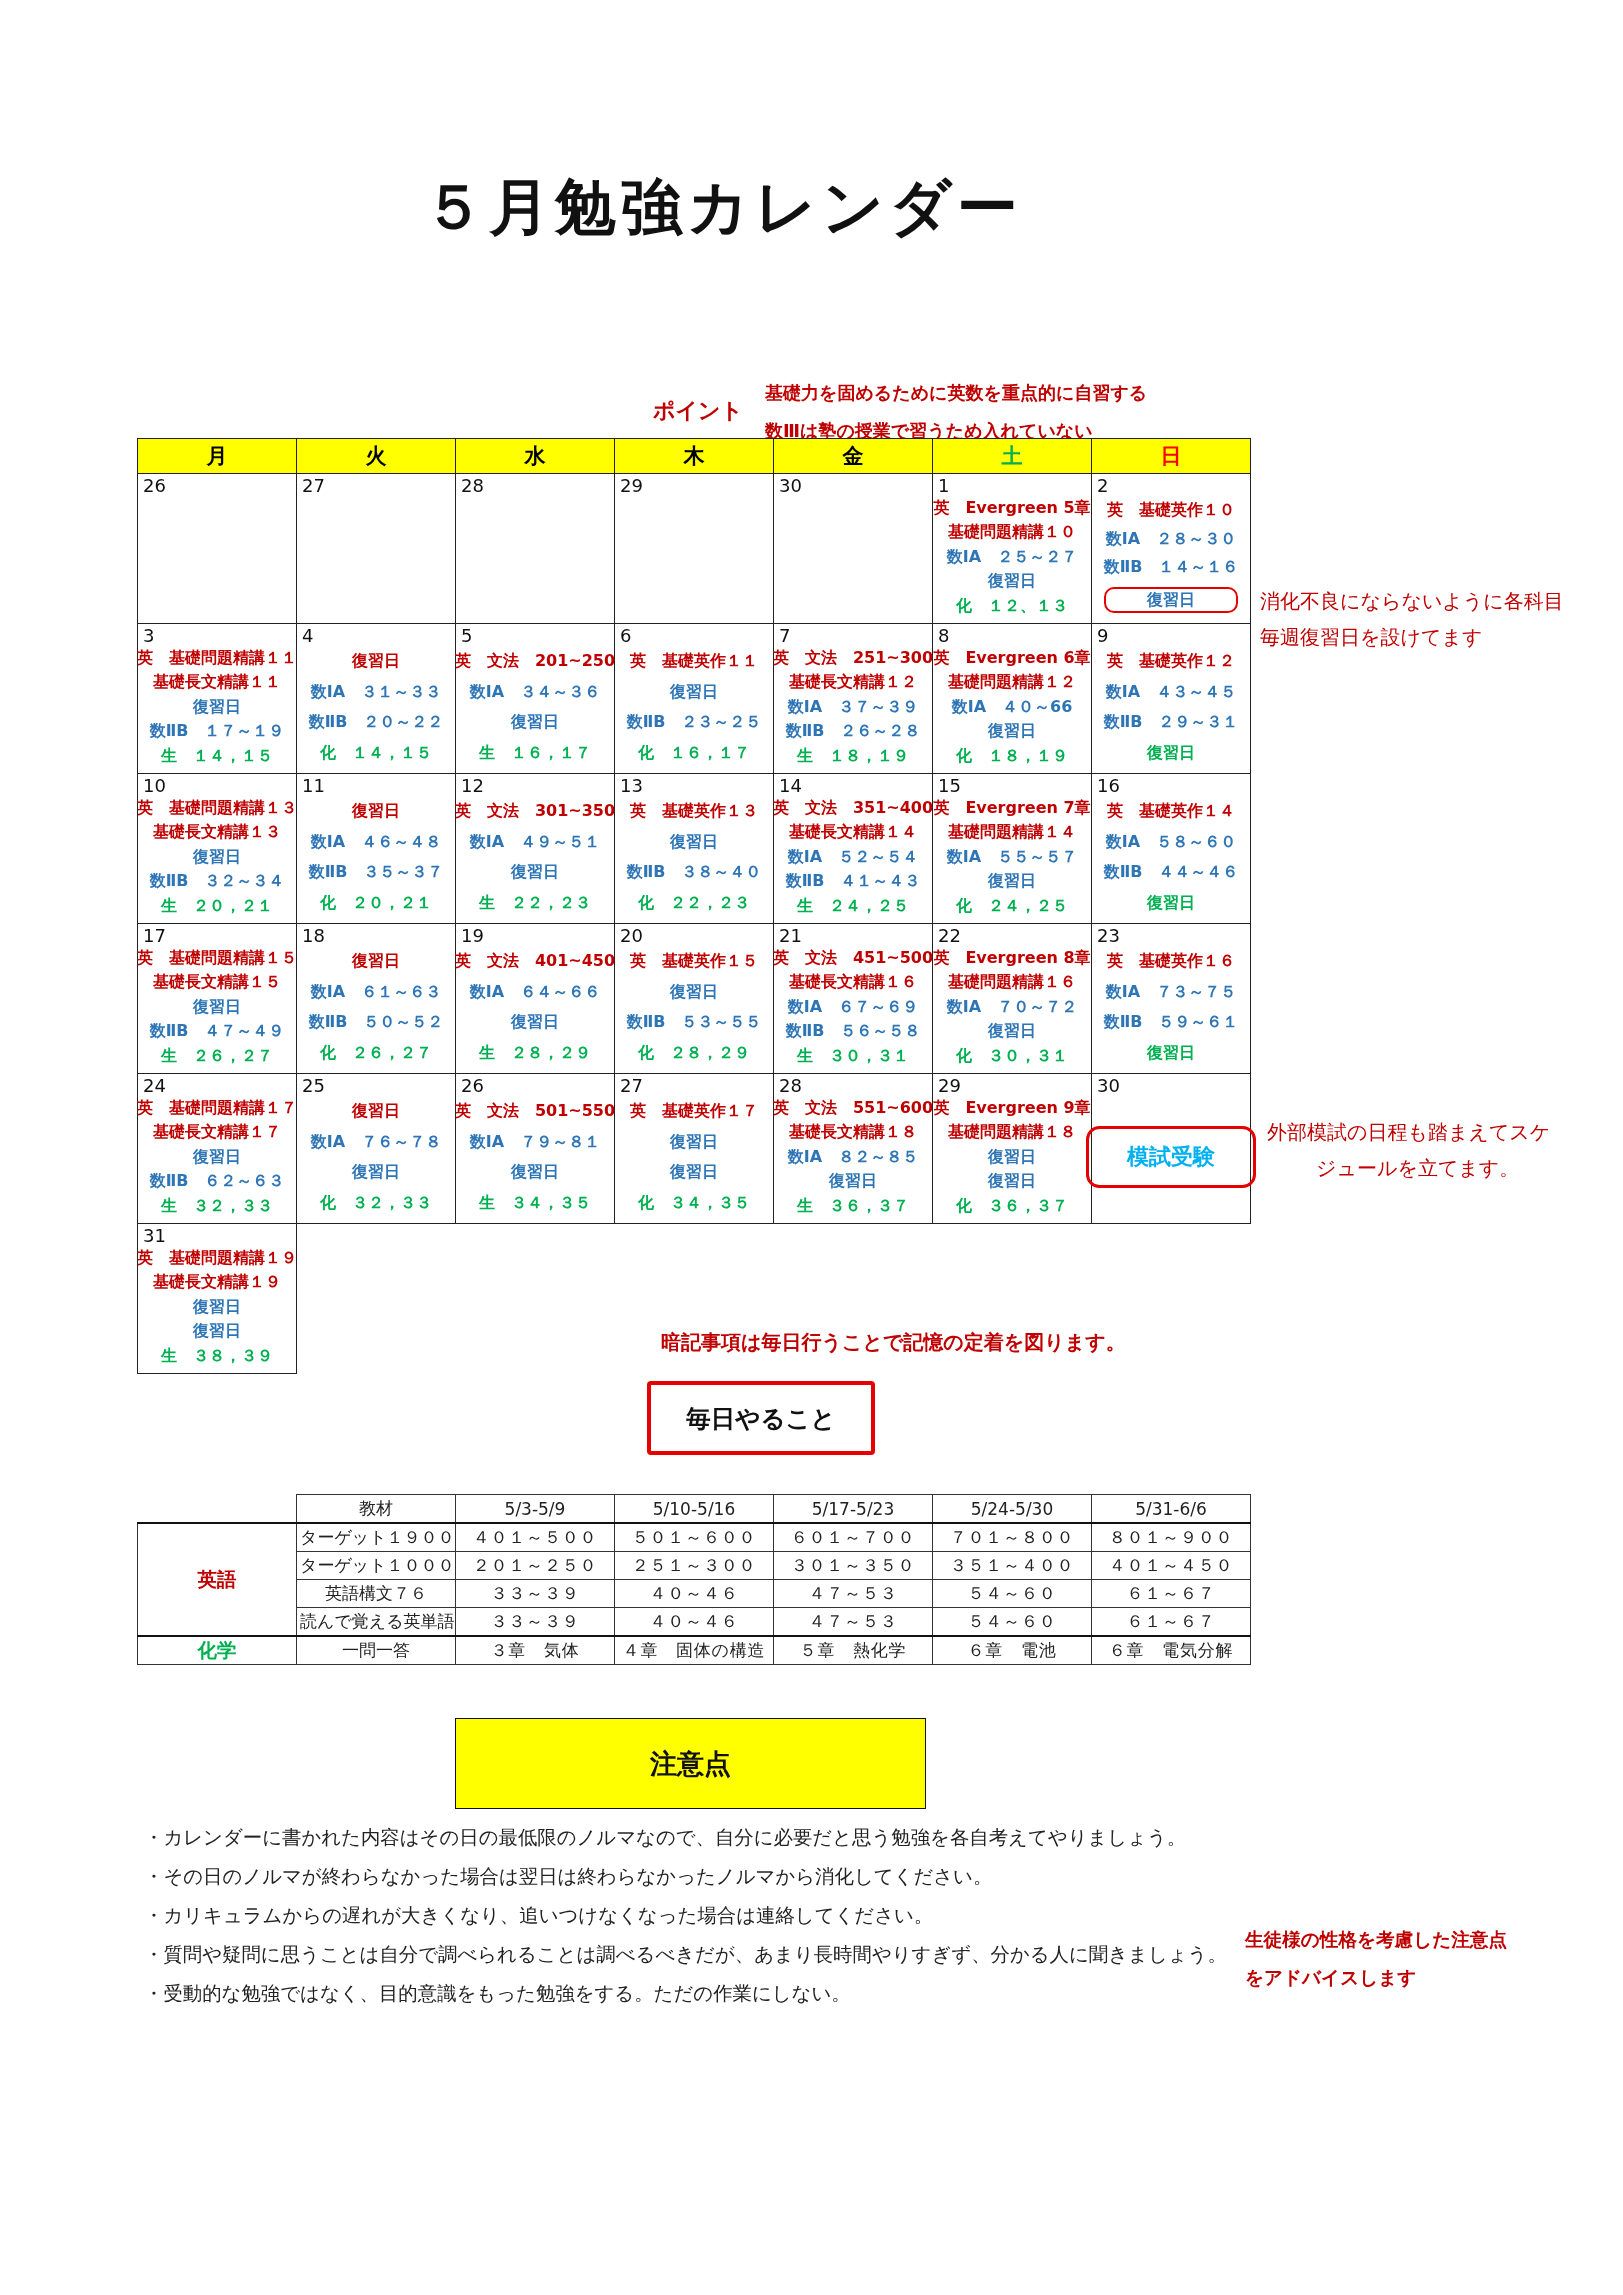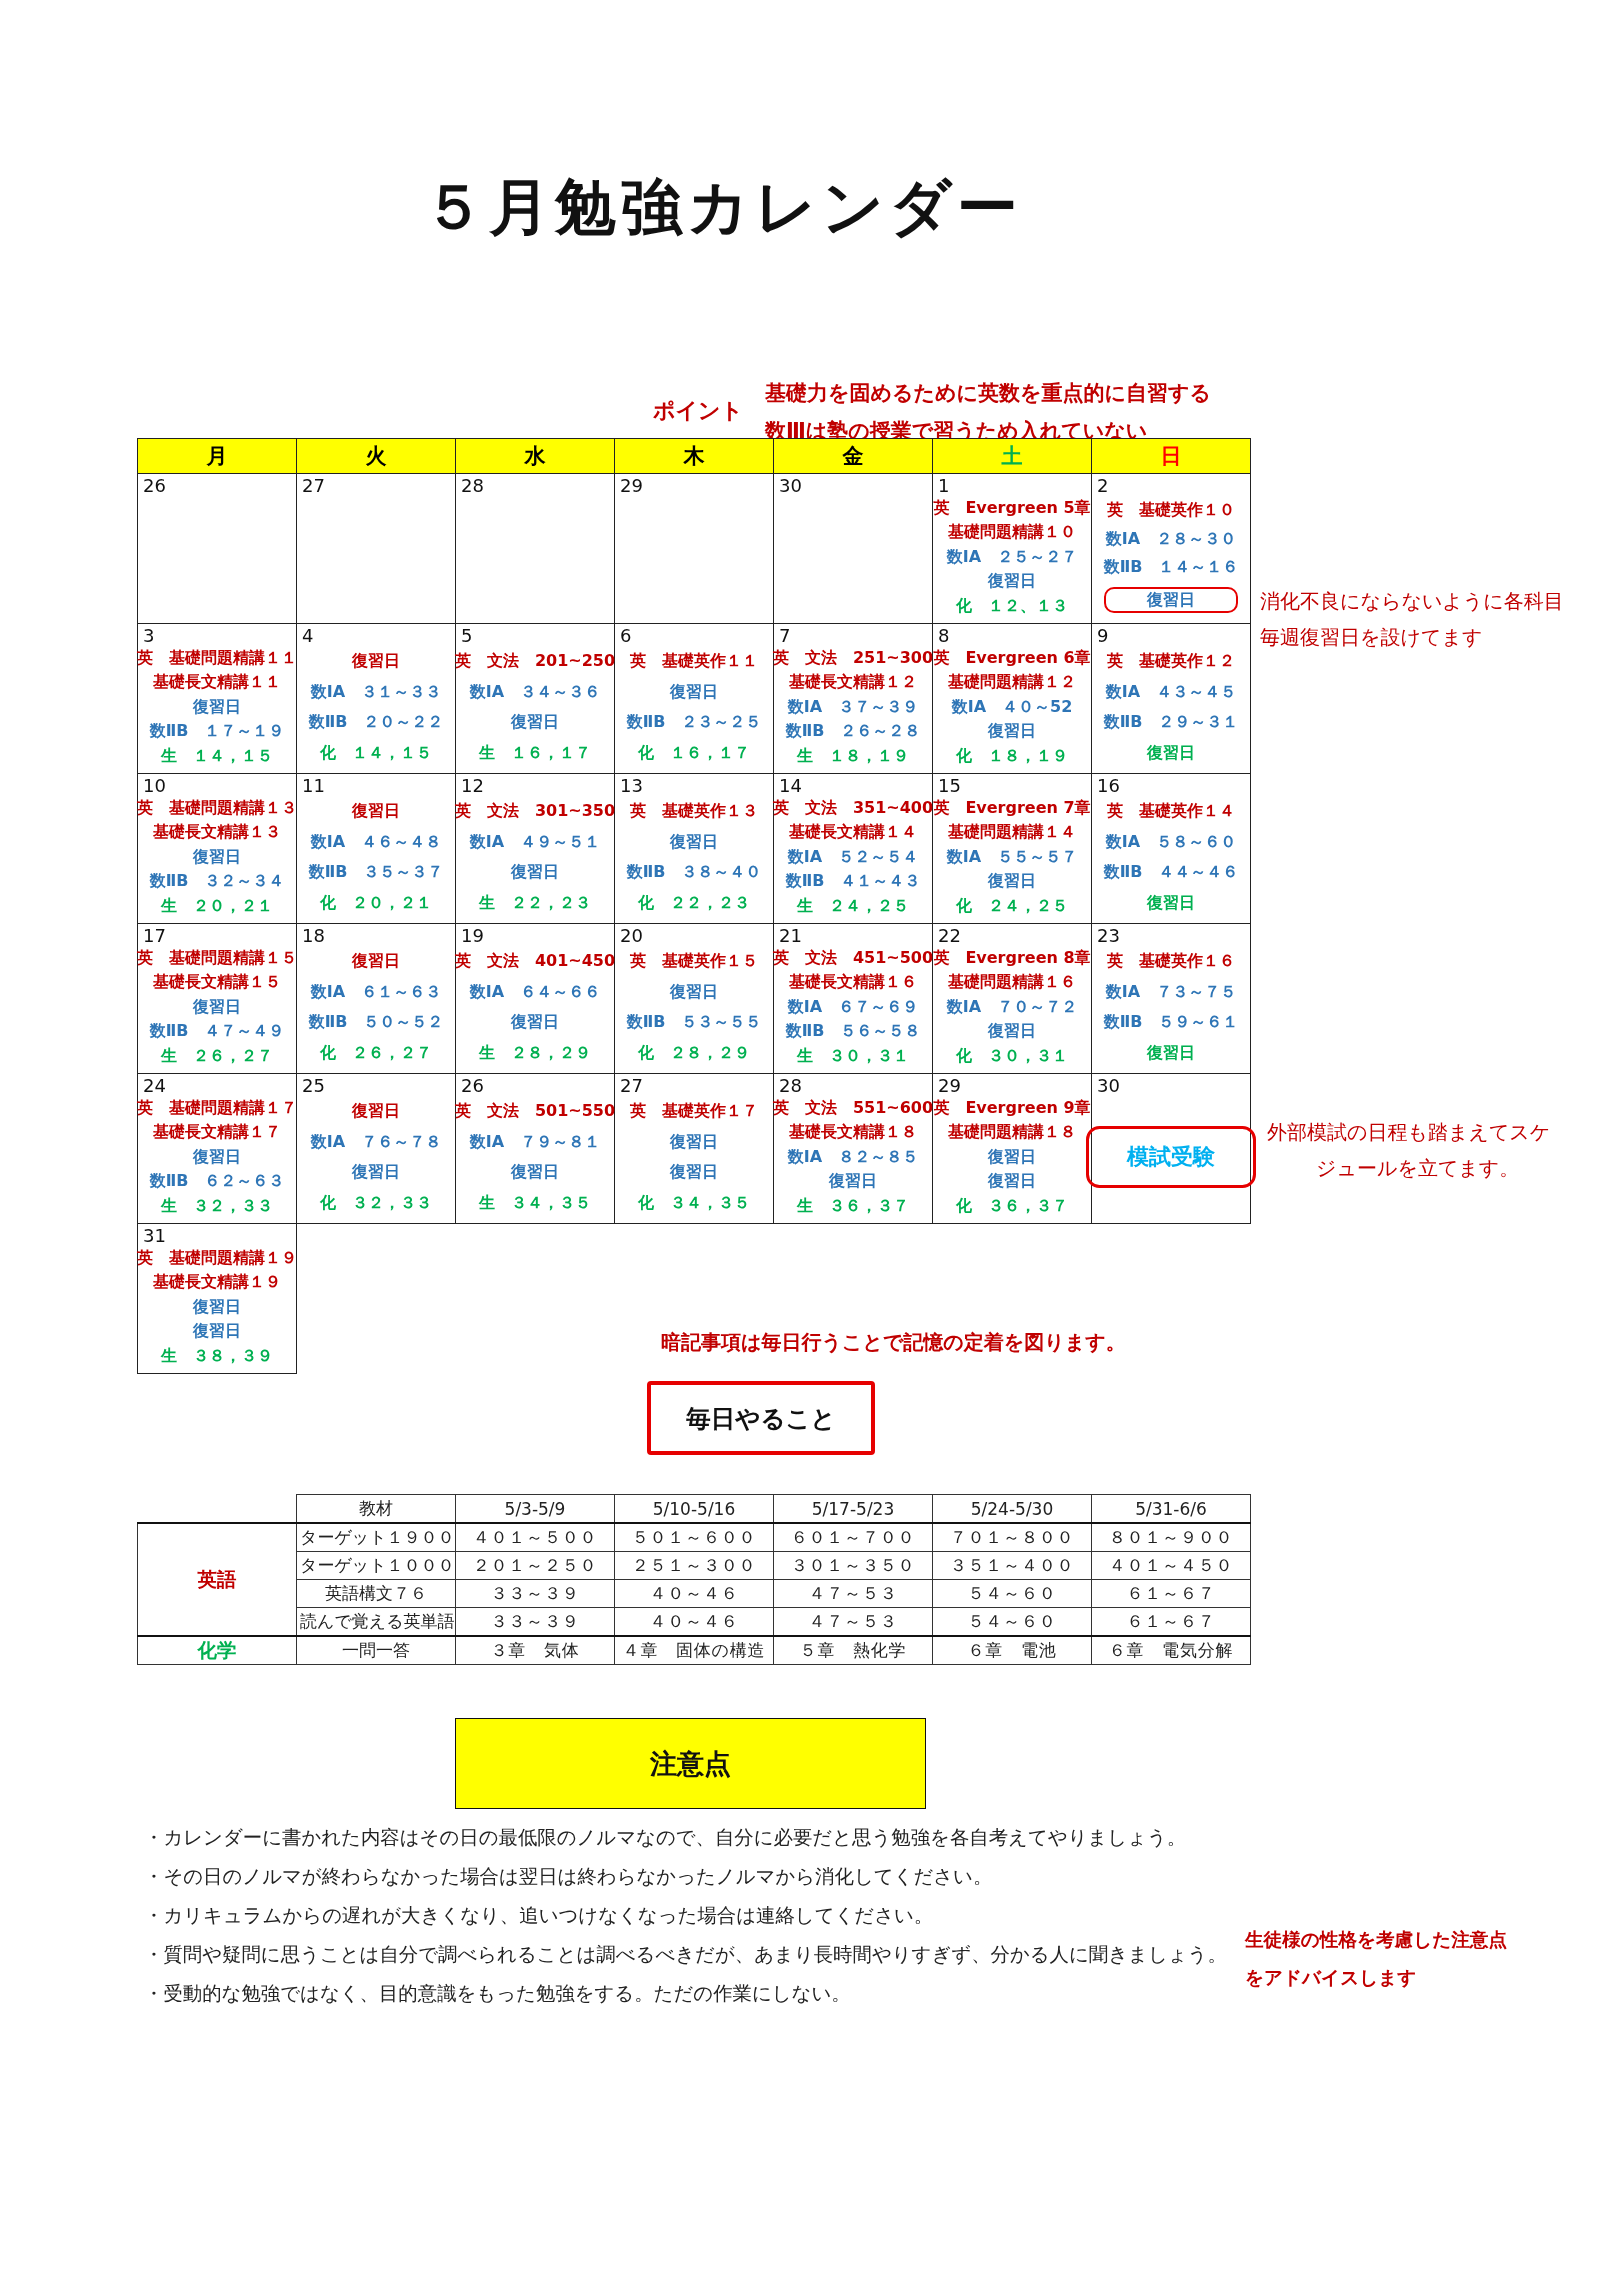--- a/index.html
+++ b/index.html
@@ -4,21 +4,21 @@
 <style>
   html,body{margin:0;padding:0;background:#ffffff;}
   body{width:1623px;height:2295px;position:relative;font-family:"DejaVu Sans","Liberation Sans",sans-serif;}
   .abs{position:absolute;}
 
   
   .page-title{left:423px;top:167px;font-size:61px;font-weight:bold;color:#111;letter-spacing:5px;}
 
   
   .point-label{left:653px;top:396px;color:#c00000;font-size:22px;font-weight:bold;}
-  .point-lines{left:765px;top:374px;color:#c00000;font-size:21px;font-weight:bold;line-height:38px;white-space:nowrap;}
+  .point-lines{left:765px;top:374px;color:#c00000;font-size:18px;font-weight:bold;line-height:38px;white-space:nowrap;}
 
   
   table.calendar{position:absolute;left:137px;top:438px;width:1114px;border-collapse:collapse;table-layout:fixed;}
   table.calendar th{height:32px;background:#ffff00;border:1.7px solid #222;font-size:21px;font-weight:bold;text-align:center;}
   table.calendar td{height:149px;border:1.7px solid #222;vertical-align:top;position:relative;padding:0;background:#fff;}
   table.calendar td.empty{border:none;background:transparent;}
   .date-num{position:absolute;top:0.8px;left:5px;font-size:18px;color:#111;font-weight:normal;}
   .cell-content{position:absolute;left:1.7px;right:1.7px;top:22px;bottom:5px;display:flex;flex-direction:column;justify-content:space-around;align-items:center;}
   .task-line{font-size:16px;font-weight:bold;white-space:nowrap;line-height:1.15;}
   .c-red{color:#c00000;}
@@ -170,21 +170,21 @@
             <div class="task-line c-blue">数ⅠA　３７～３９</div>
             <div class="task-line c-blue">数ⅡB　２６～２８</div>
             <div class="task-line c-green">生　１８，１９</div>
           </div>
         </td>
         <td>
           <span class="date-num">8</span>
           <div class="cell-content">
             <div class="task-line c-red">英　Evergreen 6章</div>
             <div class="task-line c-red">基礎問題精講１２</div>
-            <div class="task-line c-blue">数ⅠA　４０～52</div>
+            <div class="task-line c-blue">数ⅠA　４０～66</div>
             <div class="task-line c-blue">復習日</div>
             <div class="task-line c-green">化　１８，１９</div>
           </div>
         </td>
         <td>
           <span class="date-num">9</span>
           <div class="cell-content">
             <div class="task-line c-red">英　基礎英作１２</div>
             <div class="task-line c-blue">数ⅠA　４３～４５</div>
             <div class="task-line c-blue">数ⅡB　２９～３１</div>

